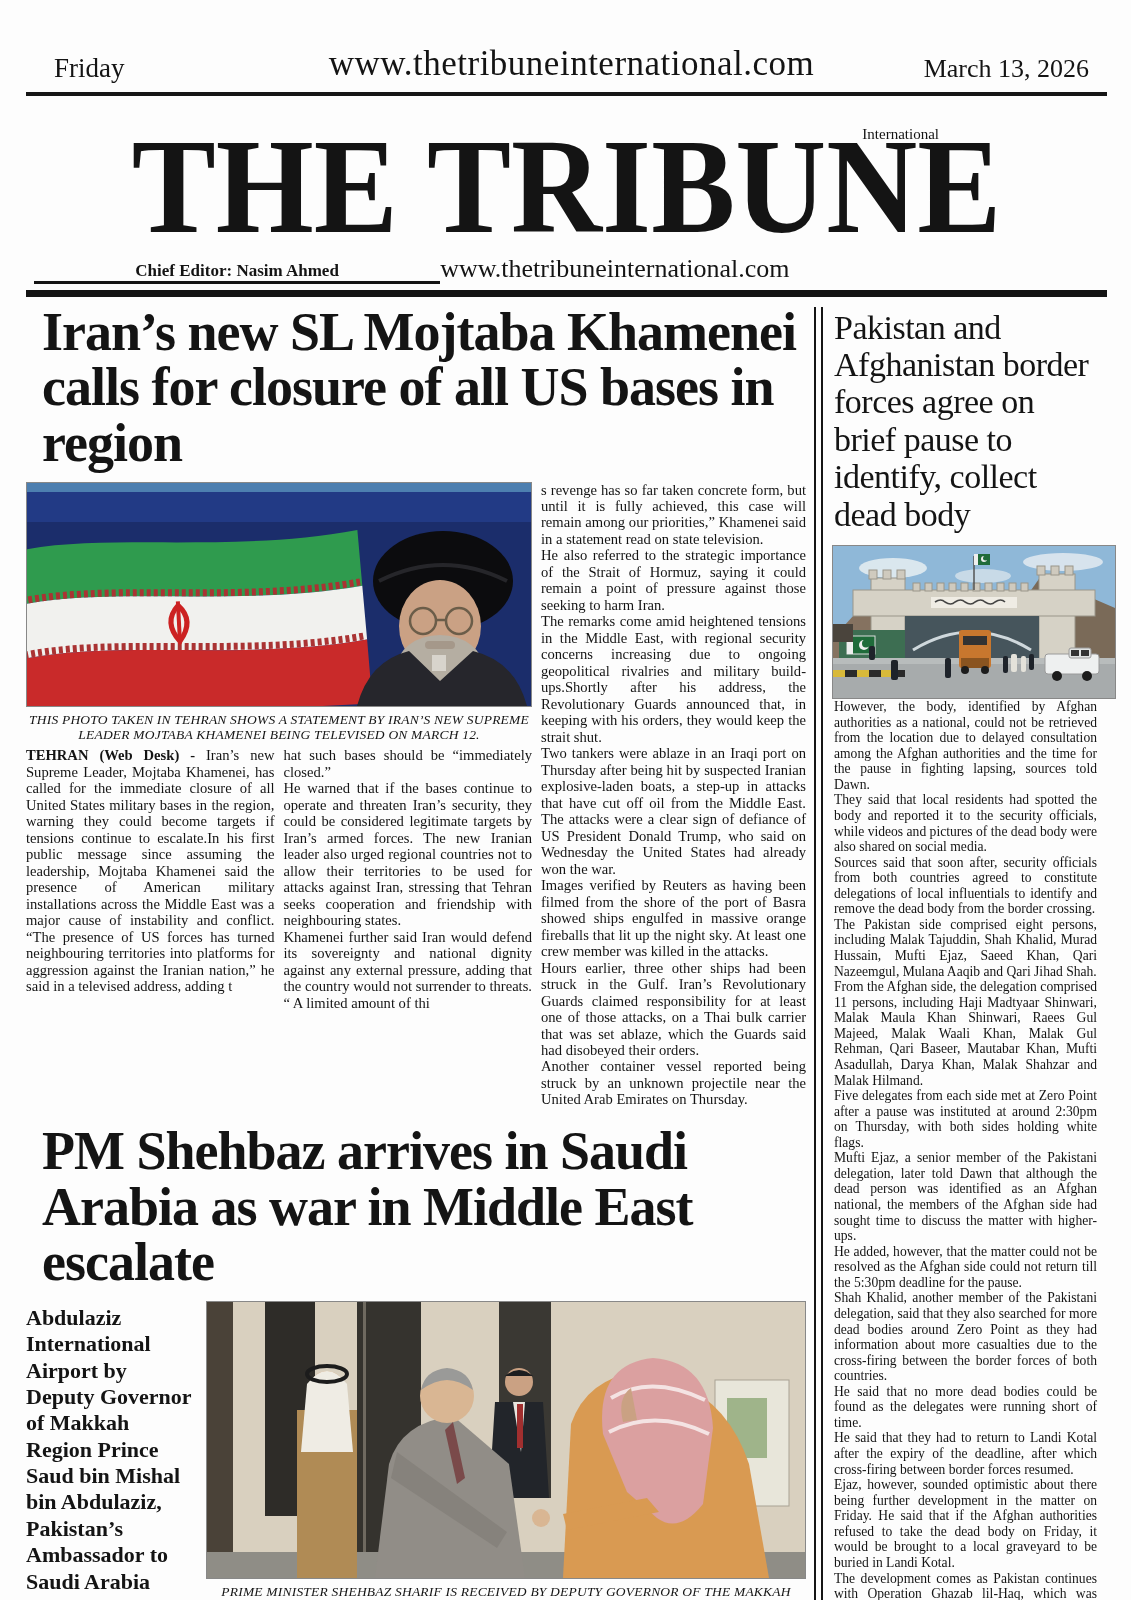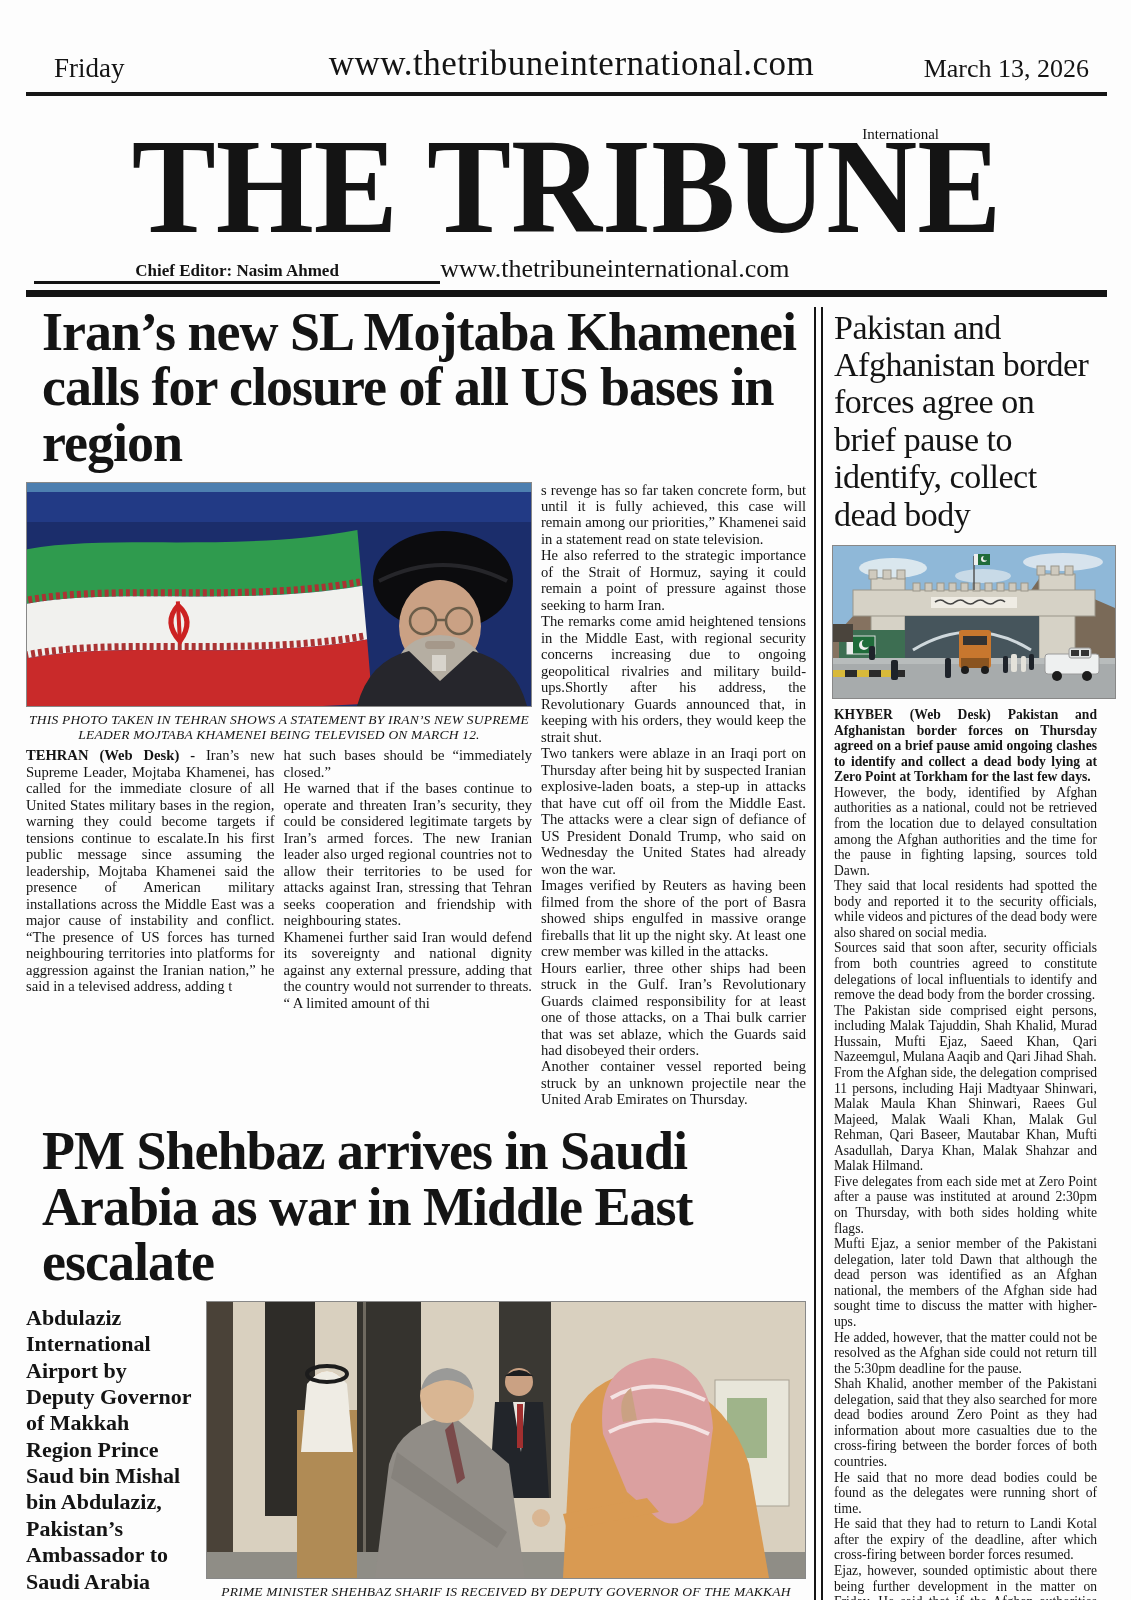--- a/index.html
+++ b/index.html
@@ -273,21 +273,20 @@
           <rect x="58" y="114" width="7" height="20" rx="2"></rect>
           <rect x="36" y="100" width="6" height="14" rx="2"></rect>
         </g>
         <g fill="#e4e2da">
           <rect x="178" y="108" width="6" height="18" rx="2"></rect>
           <rect x="188" y="110" width="5" height="16" rx="2"></rect>
         </g>
         <rect x="0" y="78" width="20" height="18" fill="#4a443c"></rect>
       </svg>
 
-      <p class="side-body bold">KHYBER (Web Desk) Pakistan and Afghanistan border forces on Thursday agreed on a brief pause amid ongoing clashes to identify and collect a dead body lying at Zero Point at Torkham for the last few days.</p>
       <p class="side-body" style="margin-top:0;">However, the body, identified by Afghan authorities as a national, could not be retrieved from the location due to delayed consultation among the Afghan authorities and the time for the pause in fighting lapsing, sources told Dawn.
 They said that local residents had spotted the body and reported it to the security officials, while videos and pictures of the dead body were also shared on social media.
 Sources said that soon after, security officials from both countries agreed to constitute delegations of local influentials to identify and remove the dead body from the border crossing.
 The Pakistan side comprised eight persons, including Malak Tajuddin, Shah Khalid, Murad Hussain, Mufti Ejaz, Saeed Khan, Qari Nazeemgul, Mulana Aaqib and Qari Jihad Shah.
 From the Afghan side, the delegation comprised 11 persons, including Haji Madtyaar Shinwari, Malak Maula Khan Shinwari, Raees Gul Majeed, Malak Waali Khan, Malak Gul Rehman, Qari Baseer, Mautabar Khan, Mufti Asadullah, Darya Khan, Malak Shahzar and Malak Hilmand.
 Five delegates from each side met at Zero Point after a pause was instituted at around 2:30pm on Thursday, with both sides holding white flags.
 Mufti Ejaz, a senior member of the Pakistani delegation, later told Dawn that although the dead person was identified as an Afghan national, the members of the Afghan side had sought time to discuss the matter with higher-ups.
 He added, however, that the matter could not be resolved as the Afghan side could not return till the 5:30pm deadline for the pause.
 Shah Khalid, another member of the Pakistani delegation, said that they also searched for more dead bodies around Zero Point as they had information about more casualties due to the cross-firing between the border forces of both countries.
 He said that no more dead bodies could be found as the delegates were running short of time.

